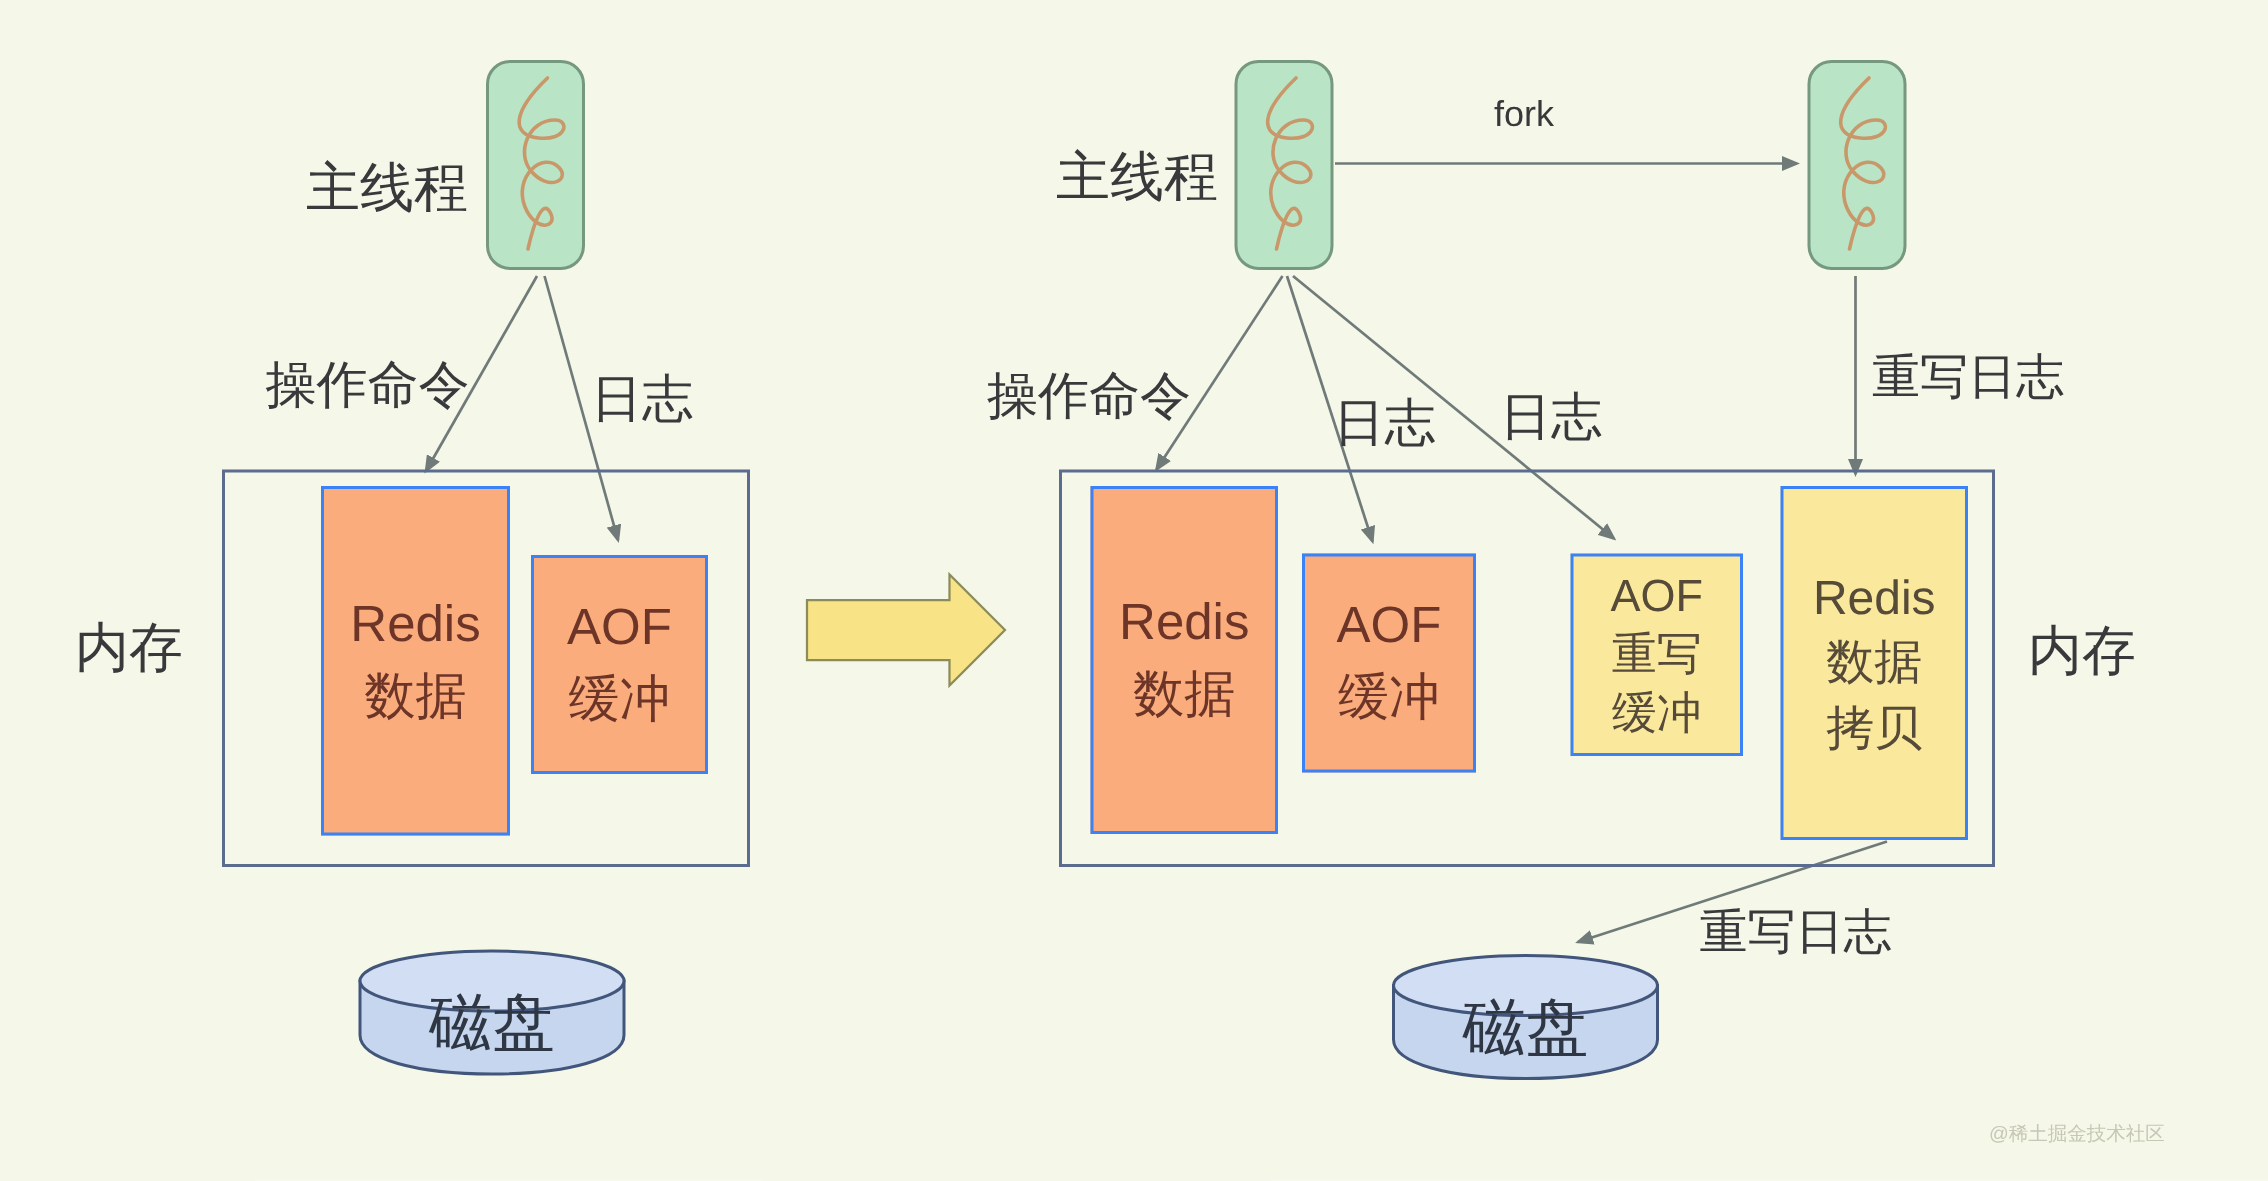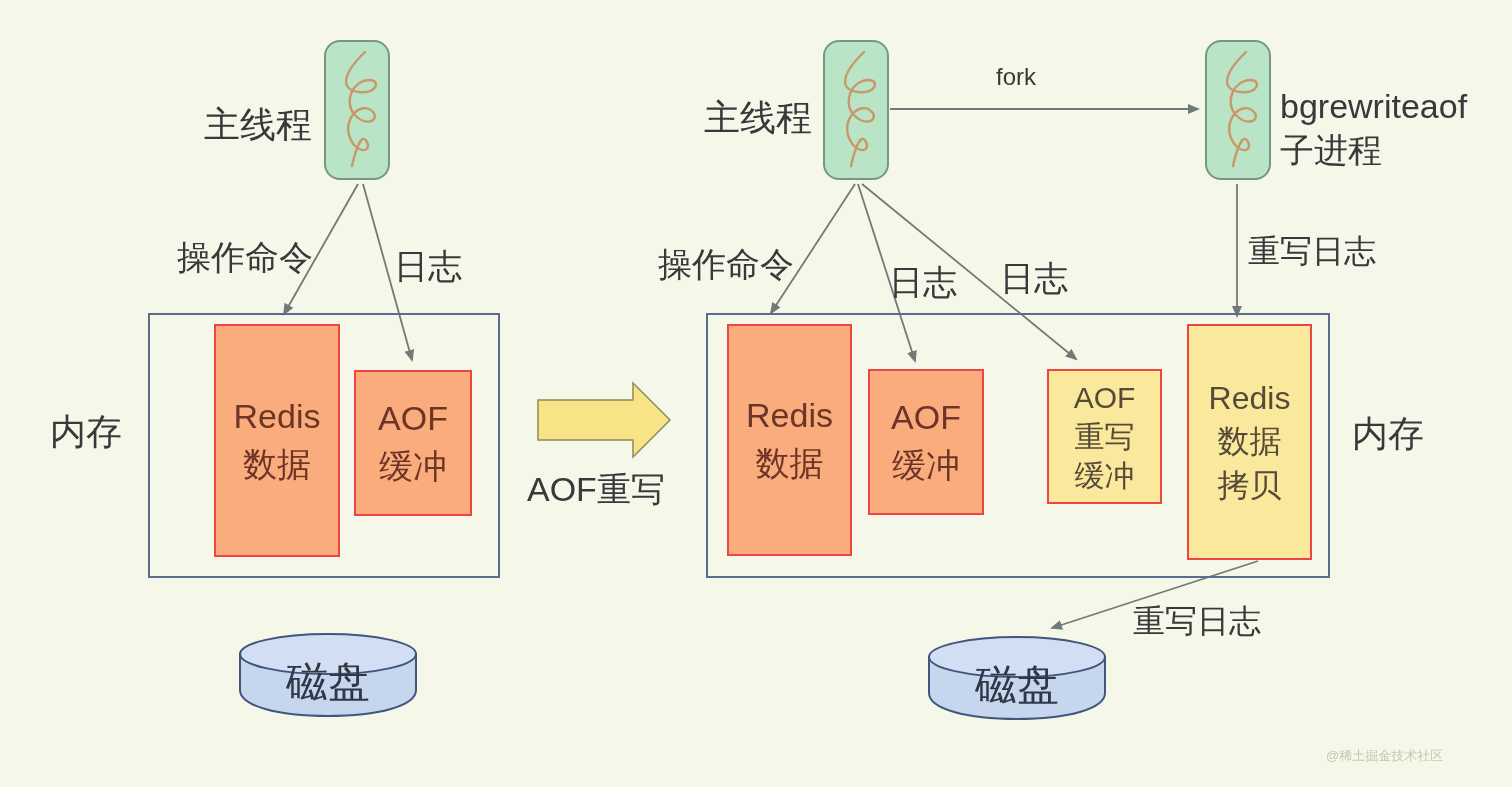--- a/index.html
+++ b/index.html
@@ -27,21 +27,21 @@
   }
   .memframe{
     position:absolute;
     border:2px solid #5b6c8f;
     box-sizing:border-box;
   }
   .box{
     position:absolute;
     display:flex;align-items:center;justify-content:center;
     text-align:center;
-    border:2px solid #ef4444;
+    border:2px solid #3b82f6;
     box-sizing:border-box;
     white-space:pre-line;
     line-height:1.4;
   }
   .box.orange{ background:#fbac7c; color:#6d3527; }
   .box.yellow{ background:#fae99d; color:#564a38; }
   .disk{ position:absolute; }
   .disk .disk-label{
     position:absolute;left:0;top:26px;width:100%;height:52px;
     display:flex;align-items:center;justify-content:center;
@@ -102,39 +102,36 @@
 缓冲</div>
 
   <div class="disk" style="left:238px;top:630px;width:180px;height:88px;">
     <svg width="180" height="88" viewBox="0 0 180 88">
       <path d="M2,24 L2,60 C2,76 40,86 90,86 C140,86 178,76 178,60 L178,24 Z" fill="#c5d6ee" stroke="#41567a" stroke-width="2"></path>
       <ellipse cx="90" cy="24" rx="88" ry="20" fill="#d2def3" stroke="#41567a" stroke-width="2"></ellipse>
     </svg>
     <div class="disk-label">磁盘</div>
   </div>
 
-  <div class="label" style="left:527px;top:469px;font-size:34px;">AOF重写</div>
 
   <div class="label" style="left:704px;top:96px;font-size:36px;">主线程</div>
 
   <div class="thread" style="left:823px;top:40px;">
     <svg width="50" height="124" viewBox="0 0 50 124">
       <path d="M33,4 C10,26 8,42 27,44 C46,46 48,32 38,32 C20,32 12,54 22,66 C34,80 48,72 41,64 C30,52 10,70 18,90 C25,107 40,104 35,94 C30,84 24,100 20,118" fill="none" stroke="#c9986a" stroke-width="2.4" stroke-linecap="round"></path>
     </svg>
   </div>
 
   <div class="label" style="left:996px;top:62px;font-size:24px;">fork</div>
 
   <div class="thread" style="left:1205px;top:40px;">
     <svg width="50" height="124" viewBox="0 0 50 124">
       <path d="M33,4 C10,26 8,42 27,44 C46,46 48,32 38,32 C20,32 12,54 22,66 C34,80 48,72 41,64 C30,52 10,70 18,90 C25,107 40,104 35,94 C30,84 24,100 20,118" fill="none" stroke="#c9986a" stroke-width="2.4" stroke-linecap="round"></path>
     </svg>
   </div>
-  <div class="label" style="left:1280px;top:85px;font-size:34px;line-height:1.28;">bgrewriteaof
-子进程</div>
 
   <div class="label" style="left:1248px;top:232px;font-size:32px;">重写日志</div>
 
   <div class="label" style="left:658px;top:244px;font-size:34px;">操作命令</div>
   <div class="label" style="left:889px;top:262px;font-size:34px;">日志</div>
   <div class="label" style="left:1000px;top:258px;font-size:34px;">日志</div>
 
   <div class="memframe" style="left:706px;top:313px;width:624px;height:265px;"></div>
   <div class="label" style="left:1352px;top:412px;font-size:36px;">内存</div>
 

